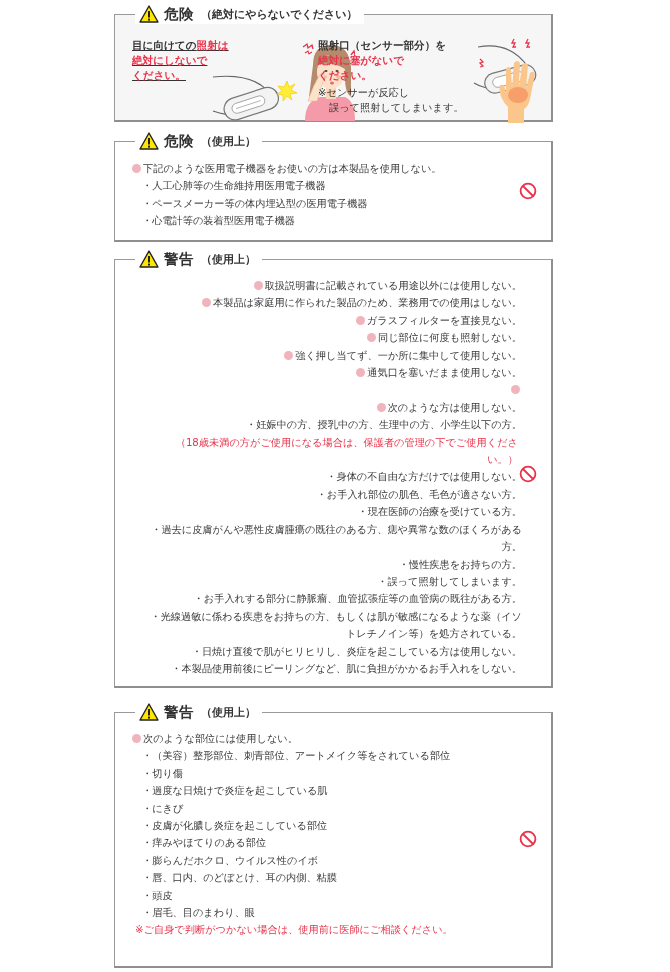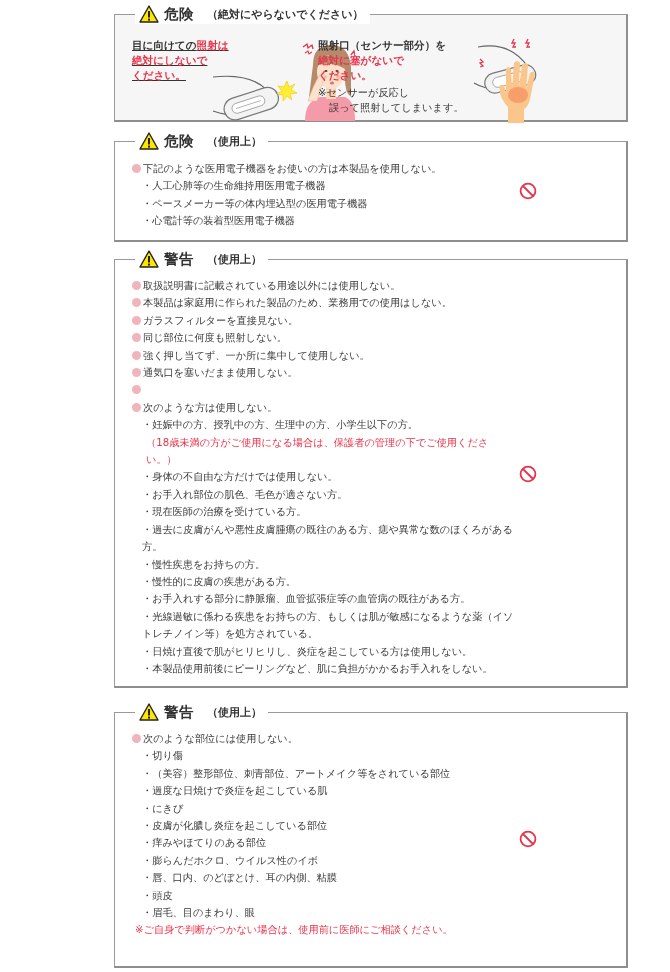--- a/index.html
+++ b/index.html
@@ -1,26 +1,26 @@
 <!DOCTYPE html>
 <html><head>
 <meta charset="utf-8">
 <style>
   html, body { margin:0; padding:0; background:#ffffff; }
   body { width:670px; height:972px; position:relative; overflow:hidden;
          font-family:"DejaVu Sans", "Liberation Sans", sans-serif; color:#3a3a3a; }
-  .box { position:absolute; left:114px; width:514px; border:1px solid #9a9a9a;
+  .box { position:absolute; left:114px; width:439px; border:1px solid #9a9a9a;
          border-right:2px solid #8e8e8e; border-bottom:2px solid #8e8e8e; box-sizing:border-box; background:#fff; }
   .box.tinted { background:#f6f6f6; }
   .legend { position:absolute; top:-11px; left:20px; background:#fff; padding:0 6px 0 4px;
             display:flex; align-items:center; height:20px; }
   .box.tinted .legend { background:#fff; }
   .warn-icon { width:20px; height:18px; margin-right:5px; }
   .legend-main { font-size:14.5px; font-weight:bold; color:#333; letter-spacing:0.5px; }
-  .legend-sub { font-size:11px; font-weight:bold; color:#333; margin-left:13px; }
+  .legend-sub { font-size:11px; font-weight:bold; color:#333; margin-left:7px; }
   .items { position:absolute; left:17px; top:22px; font-size:10.2px; line-height:17.4px; }
   .item { white-space:nowrap; }
   .item .dot { display:inline-block; width:9px; height:9px; border-radius:50%; background:#f0b5bc;
                margin-right:2px; vertical-align:-1px; }
   .sub { padding-left:10px; }
   .sub.wrap { white-space:normal; width:380px; }
   .red { color:#e8334a; }
   .note { padding-left:14px; white-space:normal; width:372px; }
   .prohibit { position:absolute; width:18px; height:18px; }
   
@@ -130,37 +130,37 @@
 <div class="box" style="top:259px; height:429px;">
   <div class="legend">
     <svg class="warn-icon" viewBox="0 0 20 18">
       <polygon points="10,1 19,17 1,17" fill="#ffe600" stroke="#222" stroke-width="1.4" stroke-linejoin="round"></polygon>
       <rect x="9" y="6" width="2" height="6.5" fill="#222"></rect>
       <rect x="9" y="13.6" width="2" height="2" fill="#222"></rect>
     </svg>
     <span class="legend-main">警告</span>
     <span class="legend-sub">（使用上）</span>
   </div>
-  <div class="items" style="top:17px;">
+  <div class="items" style="top:17px;text-align:right;">
     <div class="item"><span class="dot"></span><span>取扱説明書に記載されている用途以外には使用しない。</span></div>
     <div class="item"><span class="dot"></span><span>本製品は家庭用に作られた製品のため、業務用での使用はしない。</span></div>
     <div class="item"><span class="dot"></span><span>ガラスフィルターを直接見ない。</span></div>
     <div class="item"><span class="dot"></span><span>同じ部位に何度も照射しない。</span></div>
     <div class="item"><span class="dot"></span><span>強く押し当てず、一か所に集中して使用しない。</span></div>
     <div class="item"><span class="dot"></span><span>通気口を塞いだまま使用しない。</span></div>
     <div class="item"><span class="dot"></span></div>
     <div class="item"><span class="dot"></span><span>次のような方は使用しない。</span></div>
     <div class="item sub">・妊娠中の方、授乳中の方、生理中の方、小学生以下の方。</div>
     <div class="item note red">（18歳未満の方がご使用になる場合は、保護者の管理の下でご使用ください。）</div>
     <div class="item sub">・身体の不自由な方だけでは使用しない。</div>
     <div class="item sub">・お手入れ部位の肌色、毛色が適さない方。</div>
     <div class="item sub">・現在医師の治療を受けている方。</div>
     <div class="item sub wrap">・過去に皮膚がんや悪性皮膚腫瘍の既往のある方、痣や異常な数のほくろがある方。</div>
     <div class="item sub">・慢性疾患をお持ちの方。</div>
-    <div class="item sub">・慢性的に皮膚の疾患がある方。</div>
+    <div class="item sub">・誤って照射してしまいます。</div>
     <div class="item sub">・お手入れする部分に静脈瘤、血管拡張症等の血管病の既往がある方。</div>
     <div class="item sub wrap">・光線過敏に係わる疾患をお持ちの方、もしくは肌が敏感になるような薬（イソトレチノイン等）を処方されている。</div>
     <div class="item sub">・日焼け直後で肌がヒリヒリし、炎症を起こしている方は使用しない。</div>
     <div class="item sub">・本製品使用前後にピーリングなど、肌に負担がかかるお手入れをしない。</div>
   </div>
   <svg class="prohibit" style="left:404px; top:205px;" viewBox="0 0 18 18">
     <circle cx="9" cy="9" r="7.4" fill="none" stroke="#e8334a" stroke-width="1.8"></circle>
     <line x1="4" y1="4" x2="14" y2="14" stroke="#e8334a" stroke-width="1.8"></line>
   </svg>
 </div>
@@ -170,22 +170,22 @@
     <svg class="warn-icon" viewBox="0 0 20 18">
       <polygon points="10,1 19,17 1,17" fill="#ffe600" stroke="#222" stroke-width="1.4" stroke-linejoin="round"></polygon>
       <rect x="9" y="6" width="2" height="6.5" fill="#222"></rect>
       <rect x="9" y="13.6" width="2" height="2" fill="#222"></rect>
     </svg>
     <span class="legend-main">警告</span>
     <span class="legend-sub">（使用上）</span>
   </div>
   <div class="items" style="top:17px;">
     <div class="item"><span class="dot"></span><span>次のような部位には使用しない。</span></div>
+    <div class="item sub">・（美容）整形部位、刺青部位、アートメイク等をされている部位</div>
     <div class="item sub">・切り傷</div>
-    <div class="item sub">・（美容）整形部位、刺青部位、アートメイク等をされている部位</div>
     <div class="item sub">・過度な日焼けで炎症を起こしている肌</div>
     <div class="item sub">・にきび</div>
     <div class="item sub">・皮膚が化膿し炎症を起こしている部位</div>
     <div class="item sub">・痒みやほてりのある部位</div>
     <div class="item sub">・膨らんだホクロ、ウイルス性のイボ</div>
     <div class="item sub">・唇、口内、のどぼとけ、耳の内側、粘膜</div>
     <div class="item sub">・頭皮</div>
     <div class="item sub">・眉毛、目のまわり、眼</div>
     <div class="item red" style="padding-left:3px;">※ご自身で判断がつかない場合は、使用前に医師にご相談ください。</div>
   </div>

